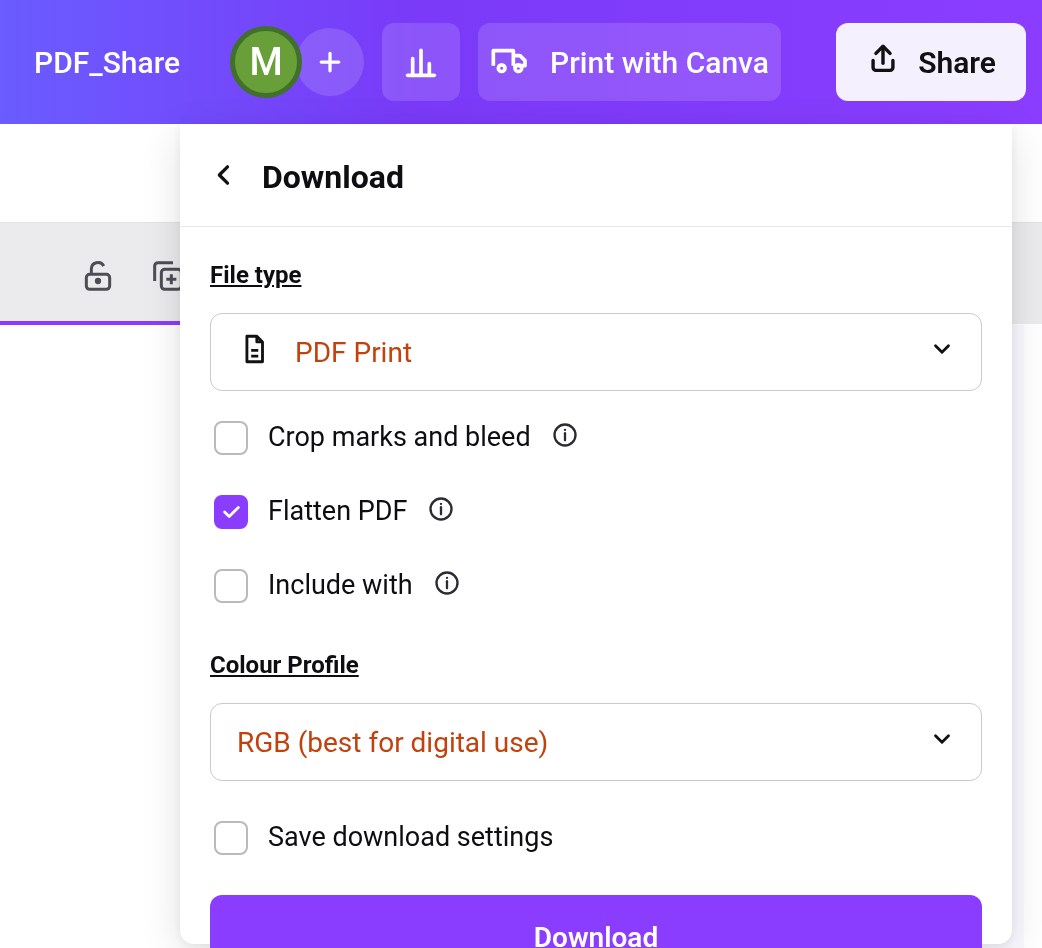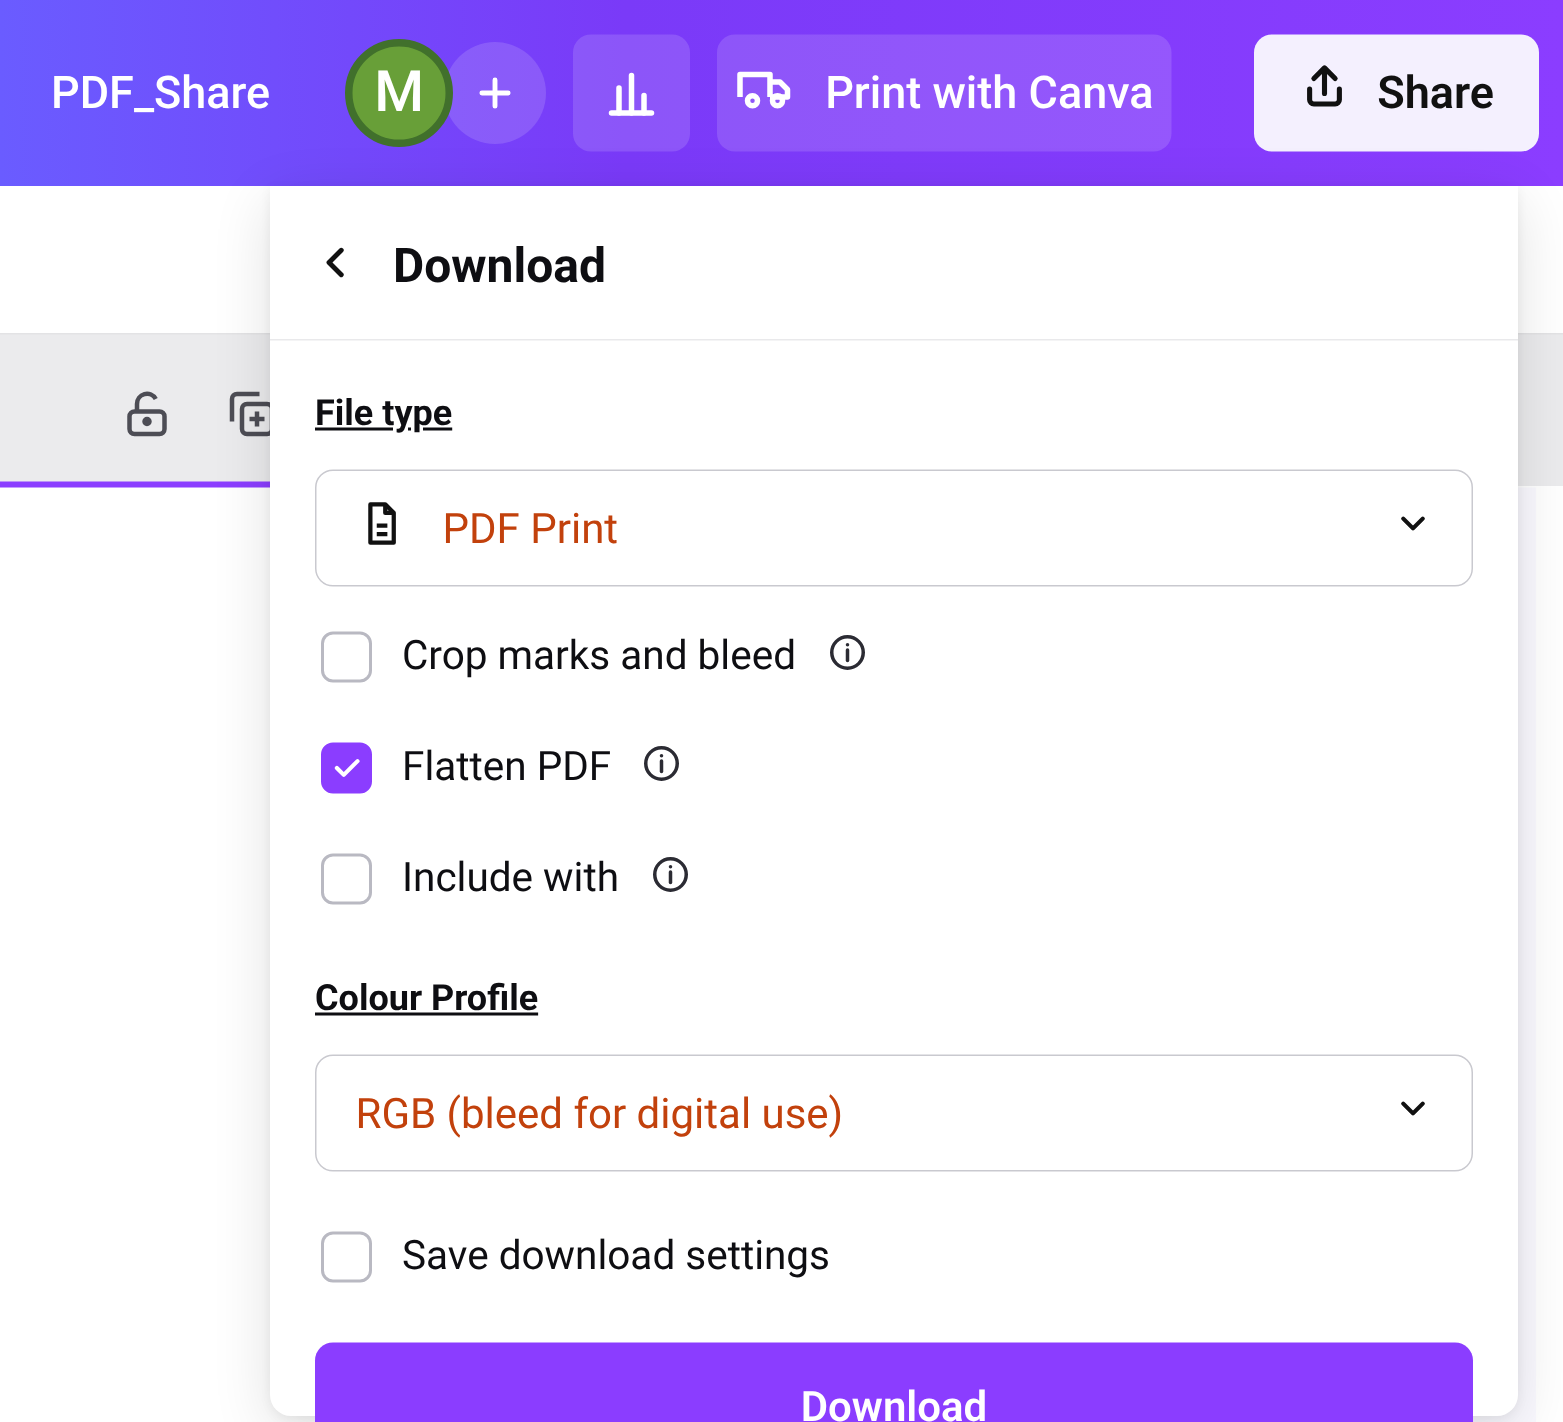--- a/index.html
+++ b/index.html
@@ -320,21 +320,21 @@
             <circle cx="12" cy="12" r="9"></circle>
             <path d="M12 10.5v6" stroke-linecap="round"></path>
             <circle cx="12" cy="7.6" r="1" fill="#2b2b33" stroke="none"></circle>
           </svg>
       </span>
     </div>
 
     <div class="section-label" style="margin-top:18px">Colour Profile</div>
 
     <div class="select">
-      <span>RGB (bleed for digital use)</span>
+      <span>RGB (best for digital use)</span>
       <span class="chev">
         <svg viewBox="0 0 24 24" stroke-linecap="round" stroke-linejoin="round">
             <path d="M6 9l6 6 6-6"></path>
           </svg>
       </span>
     </div>
 
     <div class="check-row" style="margin-top:10px">
       <span class="checkbox"></span>
       <span>Save download settings</span>

